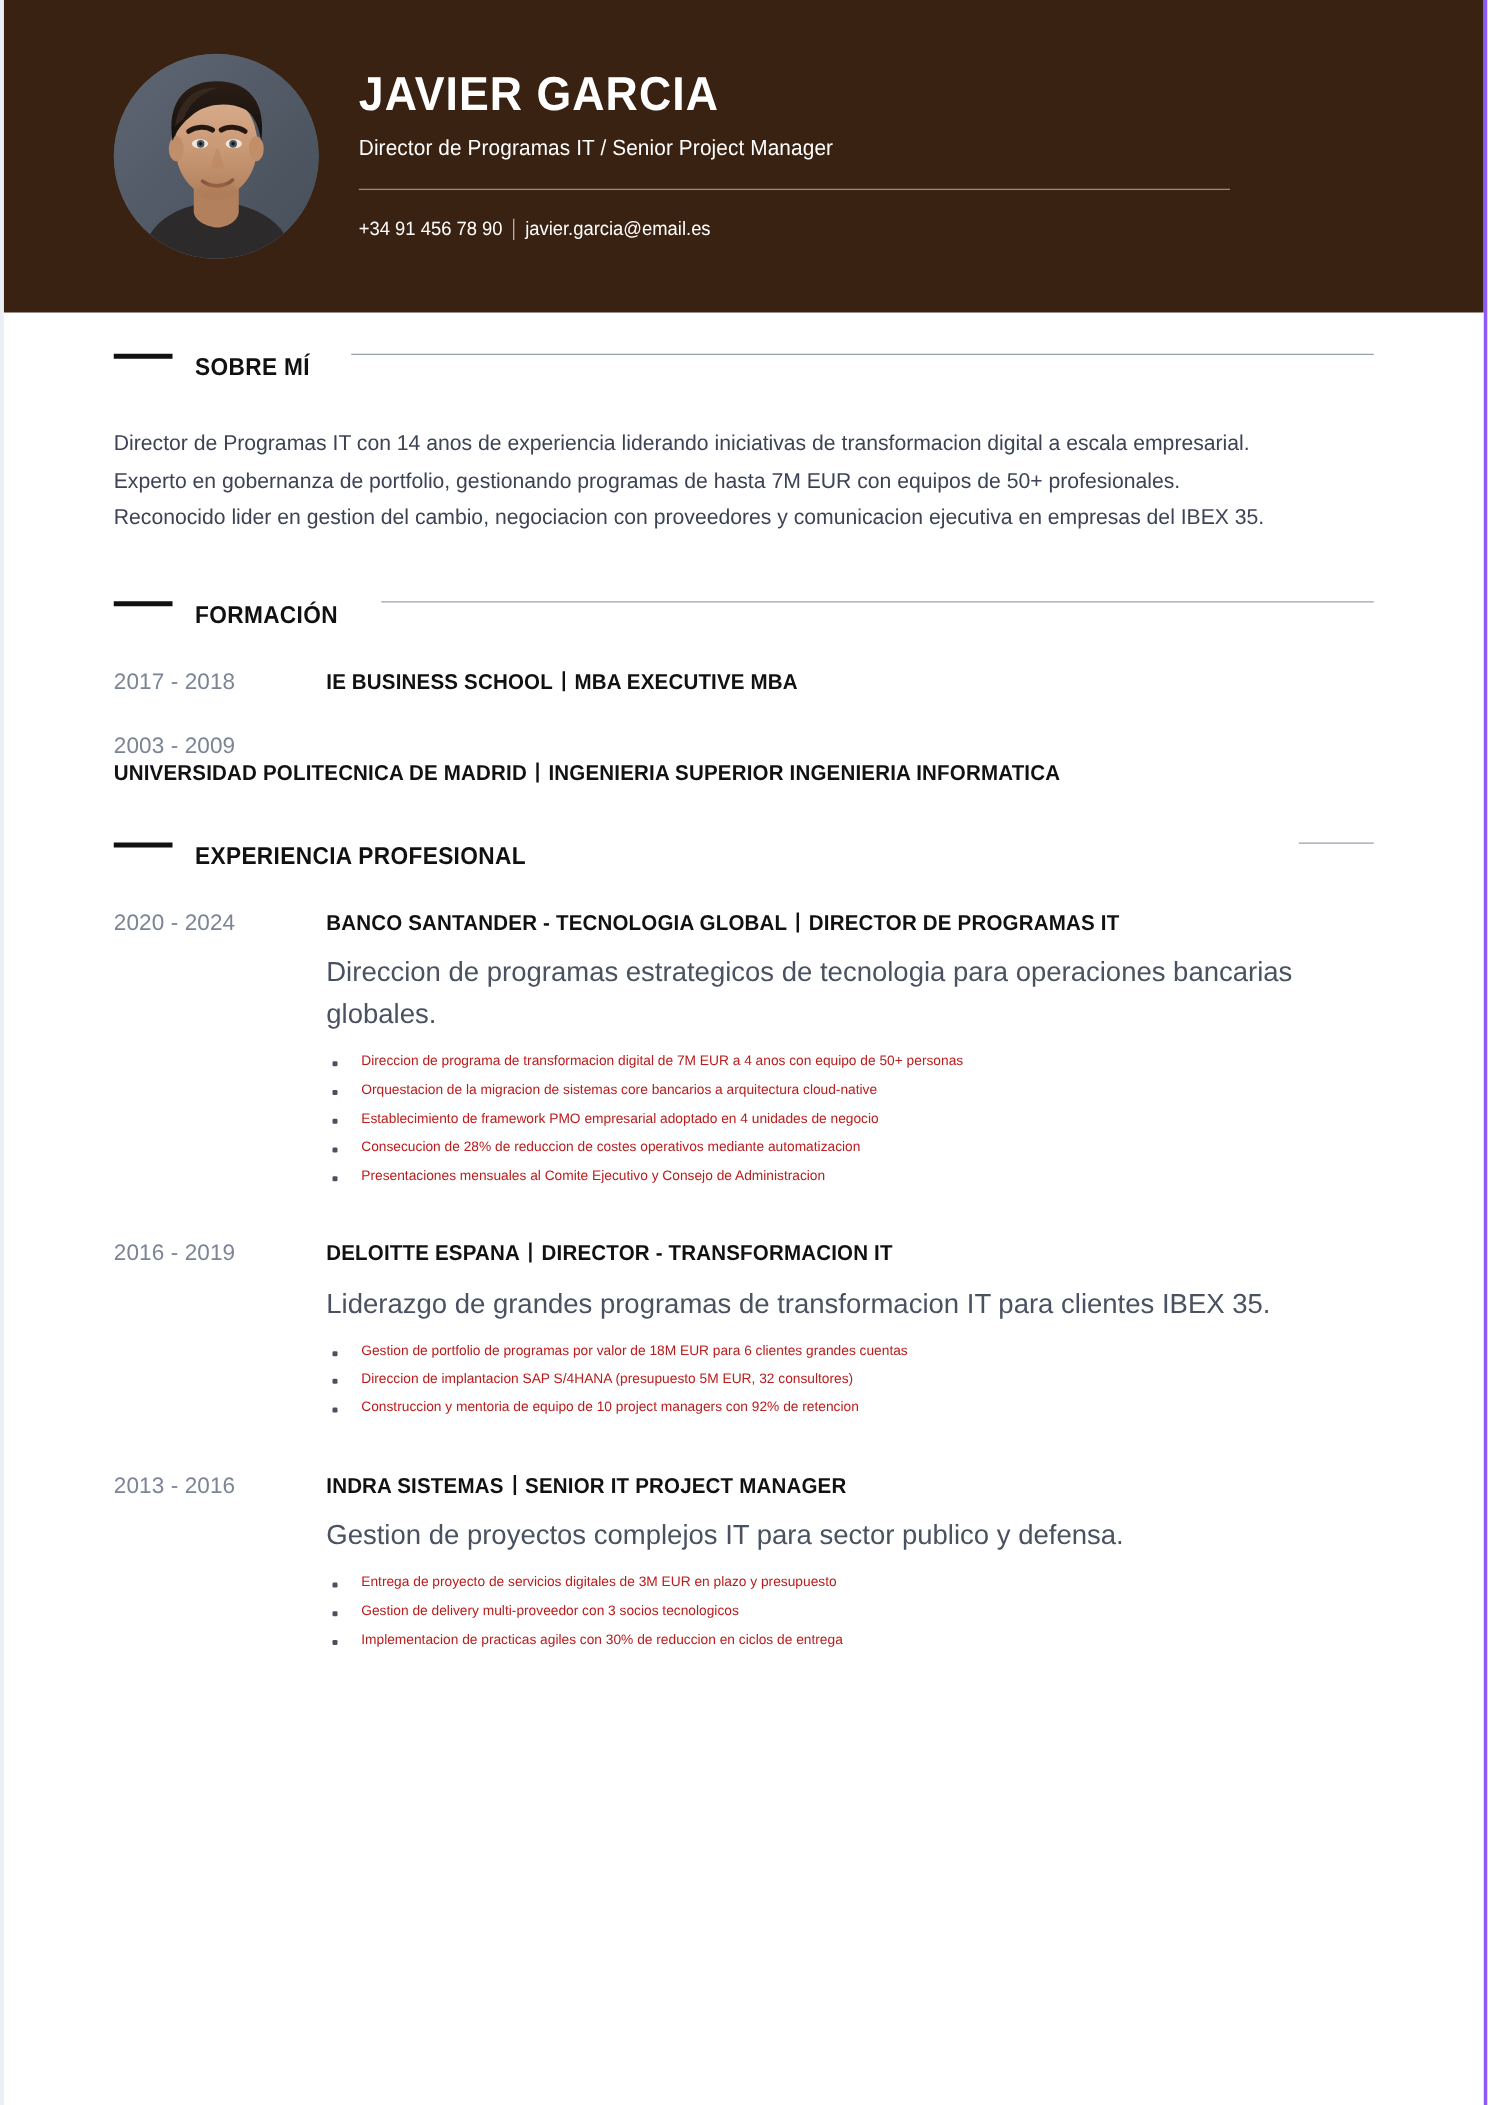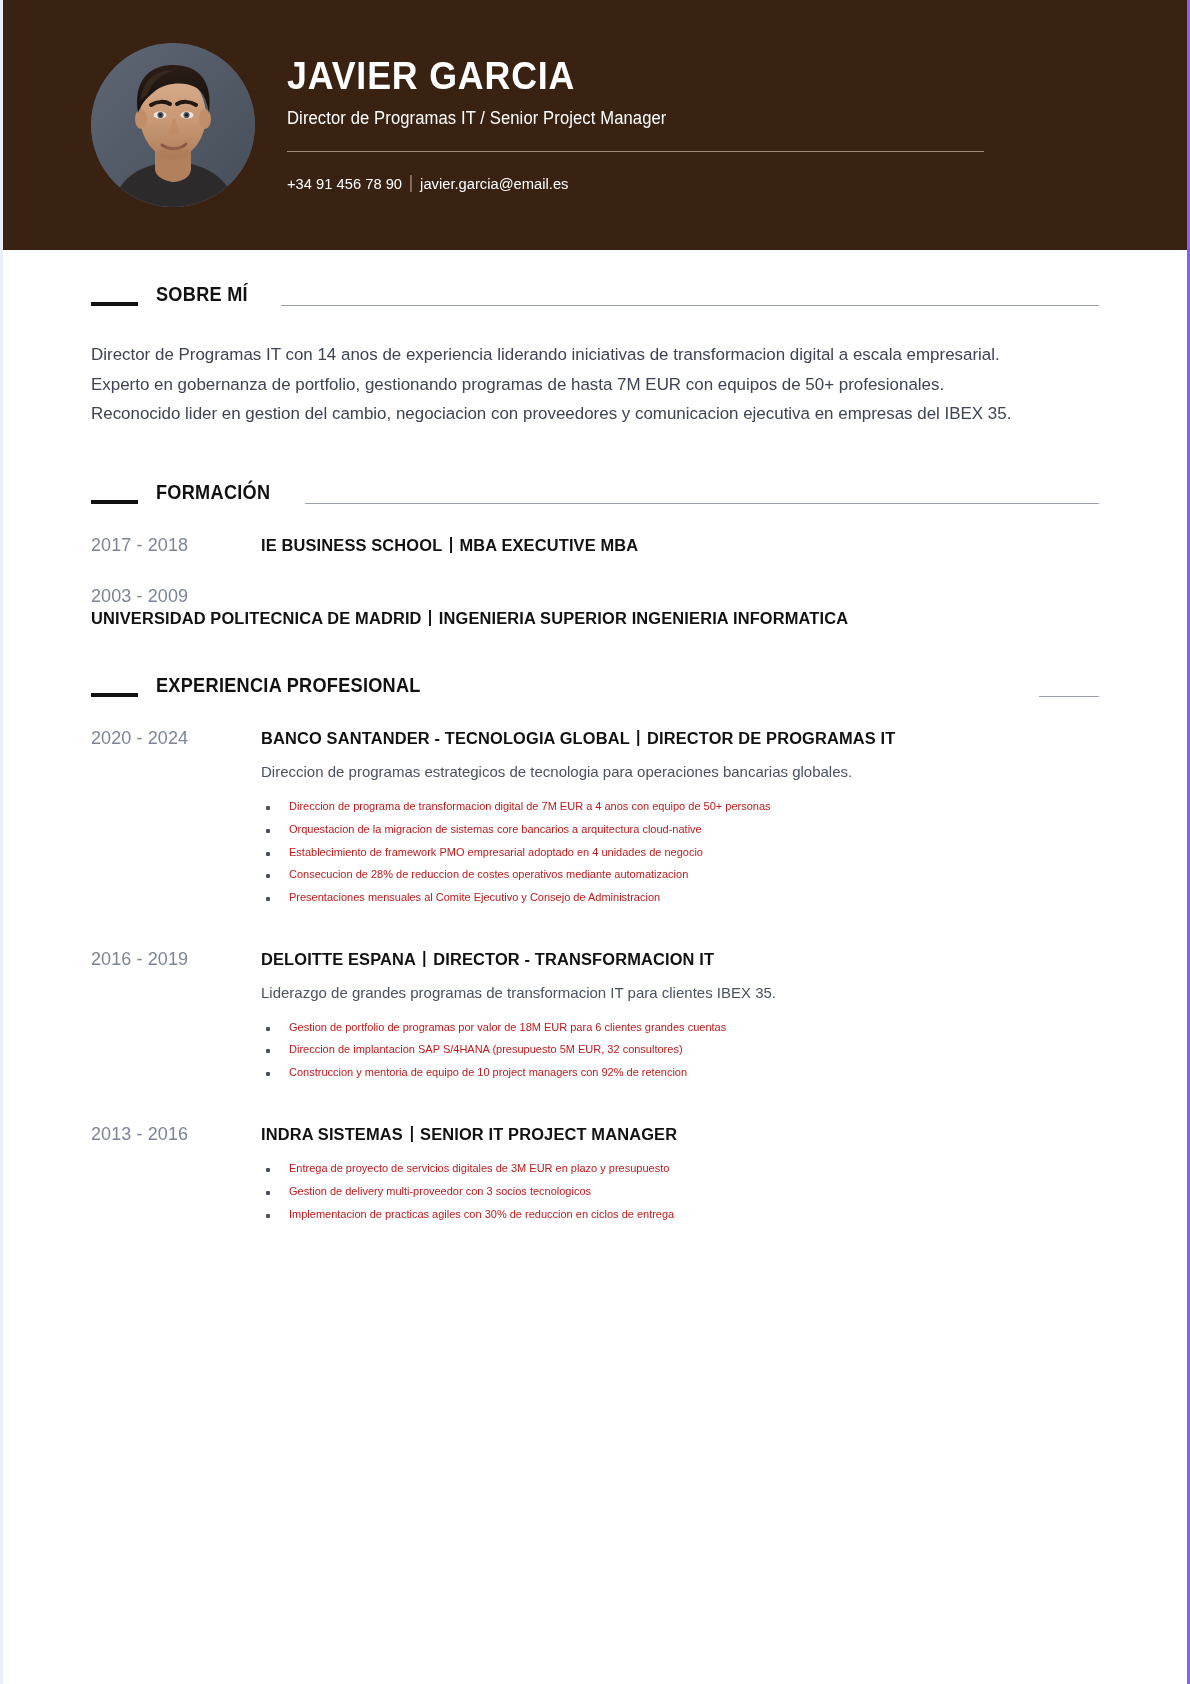--- a/index.html
+++ b/index.html
@@ -98,21 +98,21 @@
     margin: 0 9px;
   }
 
   
   .content {
     padding: 0 88px;
   }
 
   .section-head {
     display: flex;
-    align-items: flex-end;
+    align-items: flex-start;
     gap: 0;
   }
 
   .section-dash {
     width: 47px;
     height: 4px;
     background: #111111;
     margin-right: 18px;
   }
 
@@ -182,21 +182,21 @@
     display: inline-block;
     width: 2px;
     height: 16px;
     background: #111111;
     vertical-align: -2px;
     margin: 0 8px;
   }
 
   .entry-desc {
     margin-top: 11px;
-    font-size: 15px;
+    font-size: 22px;
     color: #4a5161;
     line-height: 1.5;
   }
 
   ul.bullets {
     margin-top: 14px;
     list-style: none;
   }
 
   ul.bullets li {
@@ -381,20 +381,21 @@
             </ul>
           </div>
         </div>
 
         <div class="entry exp-item">
           <div class="entry-date">2013 - 2016</div>
           <div class="entry-body">
             <div class="entry-title">
               <span>INDRA SISTEMAS</span><span class="pipe"></span><span>SENIOR IT PROJECT MANAGER</span>
             </div>
+            <div class="entry-desc">Gestion de proyectos complejos IT para sector publico y defensa.</div>
             <ul class="bullets">
               <li>Entrega de proyecto de servicios digitales de 3M EUR en plazo y presupuesto</li>
               <li>Gestion de delivery multi-proveedor con 3 socios tecnologicos</li>
               <li>Implementacion de practicas agiles con 30% de reduccion en ciclos de entrega</li>
             </ul>
           </div>
         </div>
 
       </div>
     </div>

